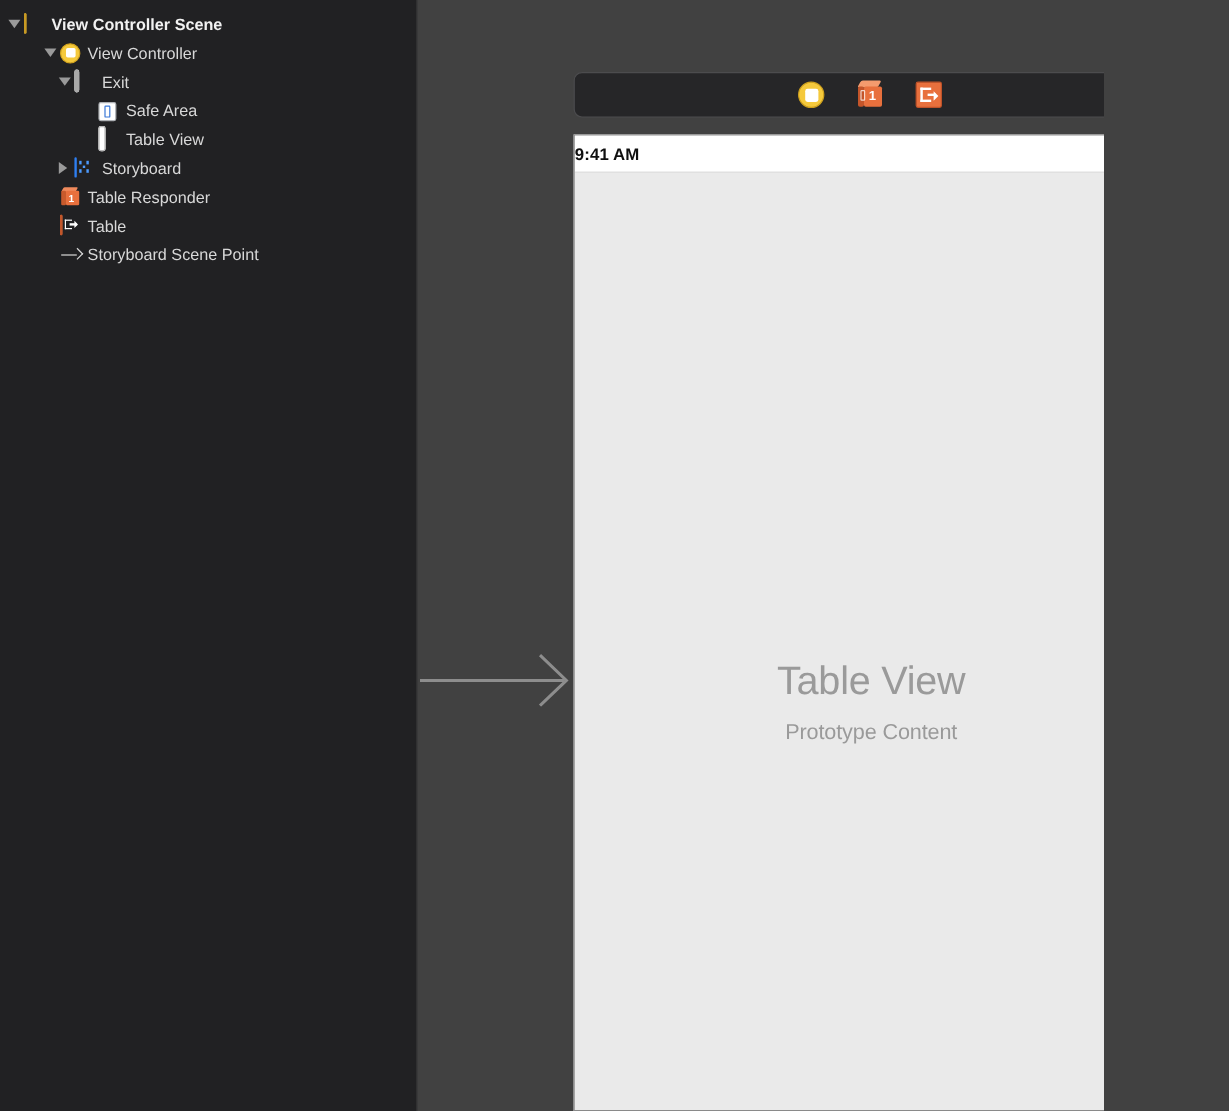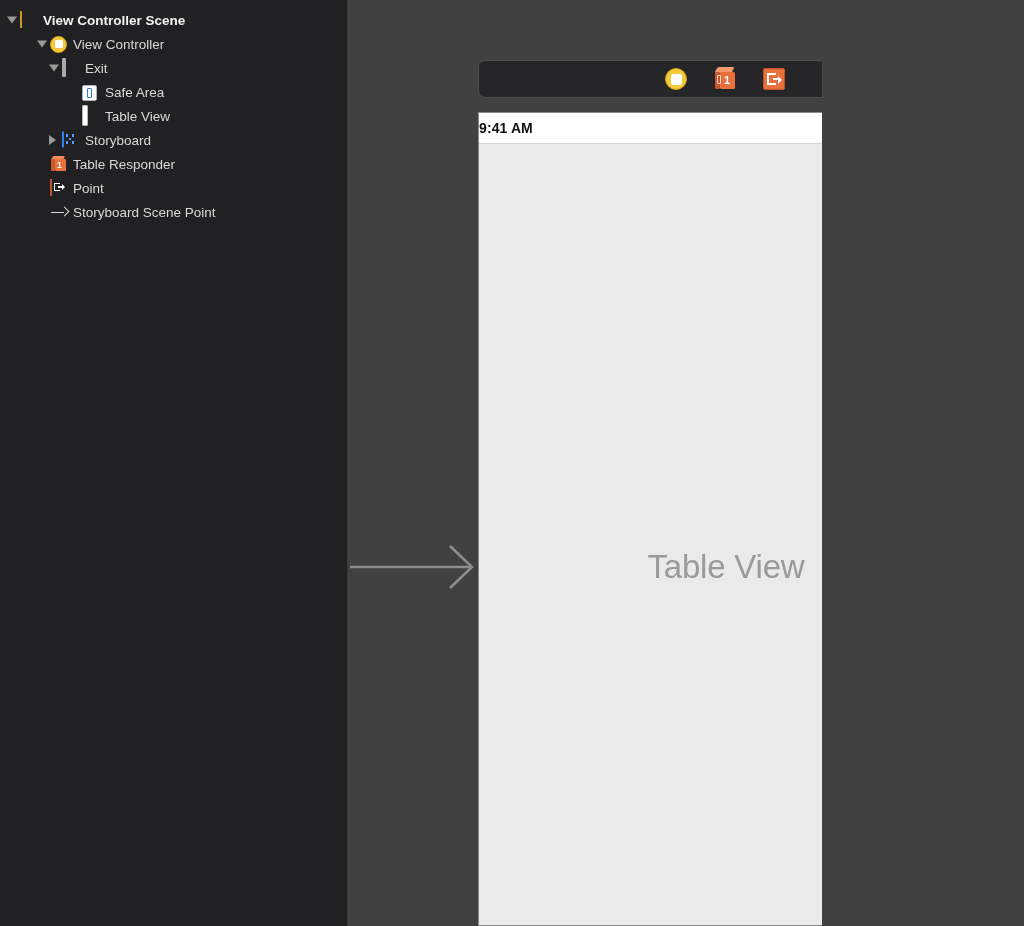--- a/index.html
+++ b/index.html
@@ -9,21 +9,21 @@
   }
   body {
     width: 1024px;
     height: 926px;
     overflow: hidden;
     font-family: "Liberation Sans", sans-serif;
     -webkit-font-smoothing: antialiased;
   }
   #app {
     position: relative;
-    width: 822px;
+    width: 920px;
     height: 926px;
     display: flex;
   }
 
   
   #outline {
     position: relative;
     width: 348px;
     height: 926px;
     background: #212123;
@@ -538,21 +538,21 @@
         <span class="ic-fr"><span class="top"></span><span class="side"></span><span class="face"></span><span class="num">1</span></span>
       </span>
       <span class="lbl">Table Responder</span>
     </div>
 
     <div class="row ind1">
       <span class="disc"></span>
       <span class="ico">
         <span class="ic-exit"><span class="box"></span><span class="arr"></span><span class="arrhead"></span></span>
       </span>
-      <span class="lbl">Point</span>
+      <span class="lbl">Table</span>
     </div>
 
     <div class="row ind1">
       <span class="disc"></span>
       <span class="ico">
         <span class="ic-entry"><span class="shaft"></span><span class="head"></span></span>
       </span>
       <span class="lbl">Storyboard Scene Point</span>
     </div>
 
@@ -590,19 +590,20 @@
         <div id="status-time">9:41 AM</div>
         <div id="battery">
           <span class="shell"><span class="fill"></span></span>
           <span class="nub"></span>
         </div>
       </div>
 
       <div id="table-view">
         <div id="tv-placeholder">
           <div id="tv-title">Table View</div>
+          <div id="tv-sub">Prototype Content</div>
         </div>
       </div>
 
     </div>
 
   </div>
 </div>
 
 </body></html>

